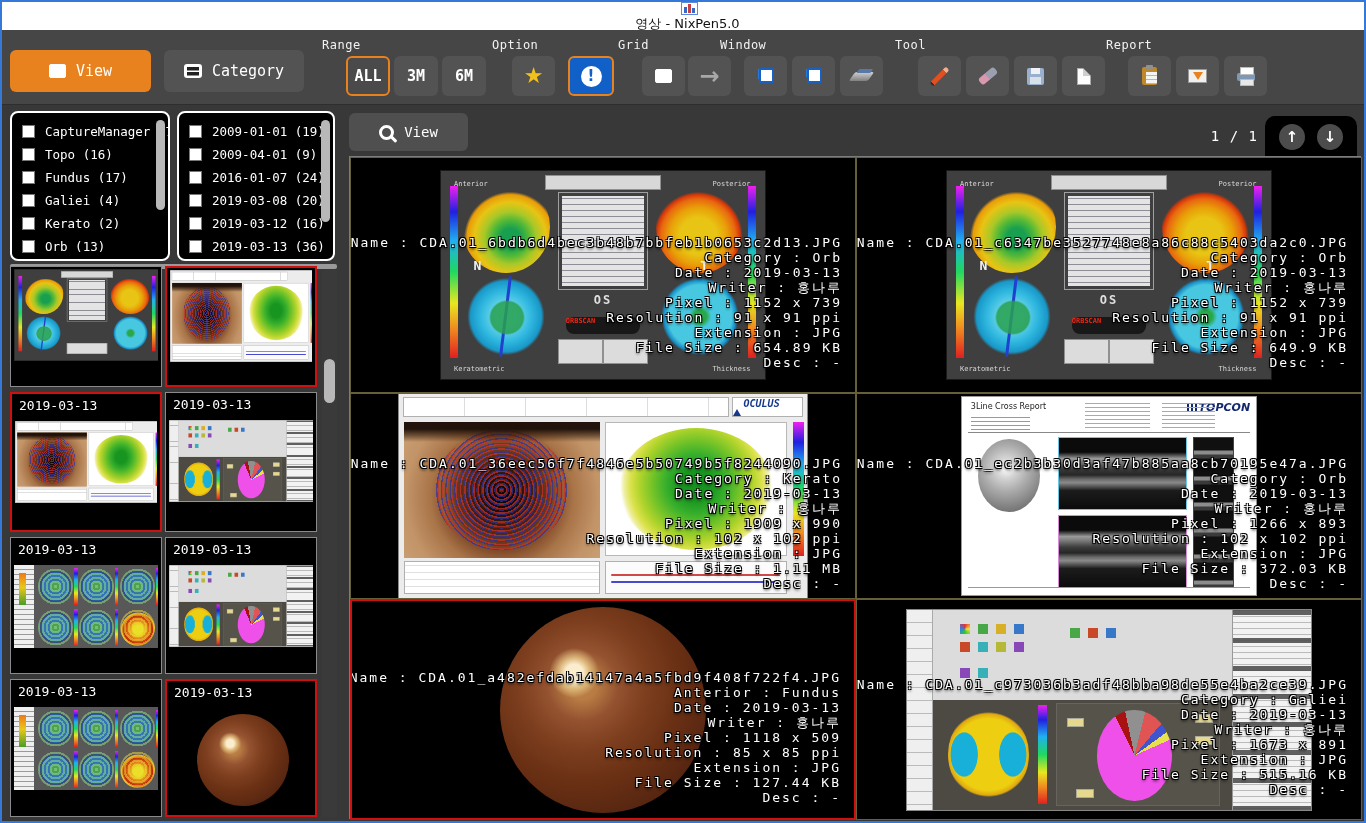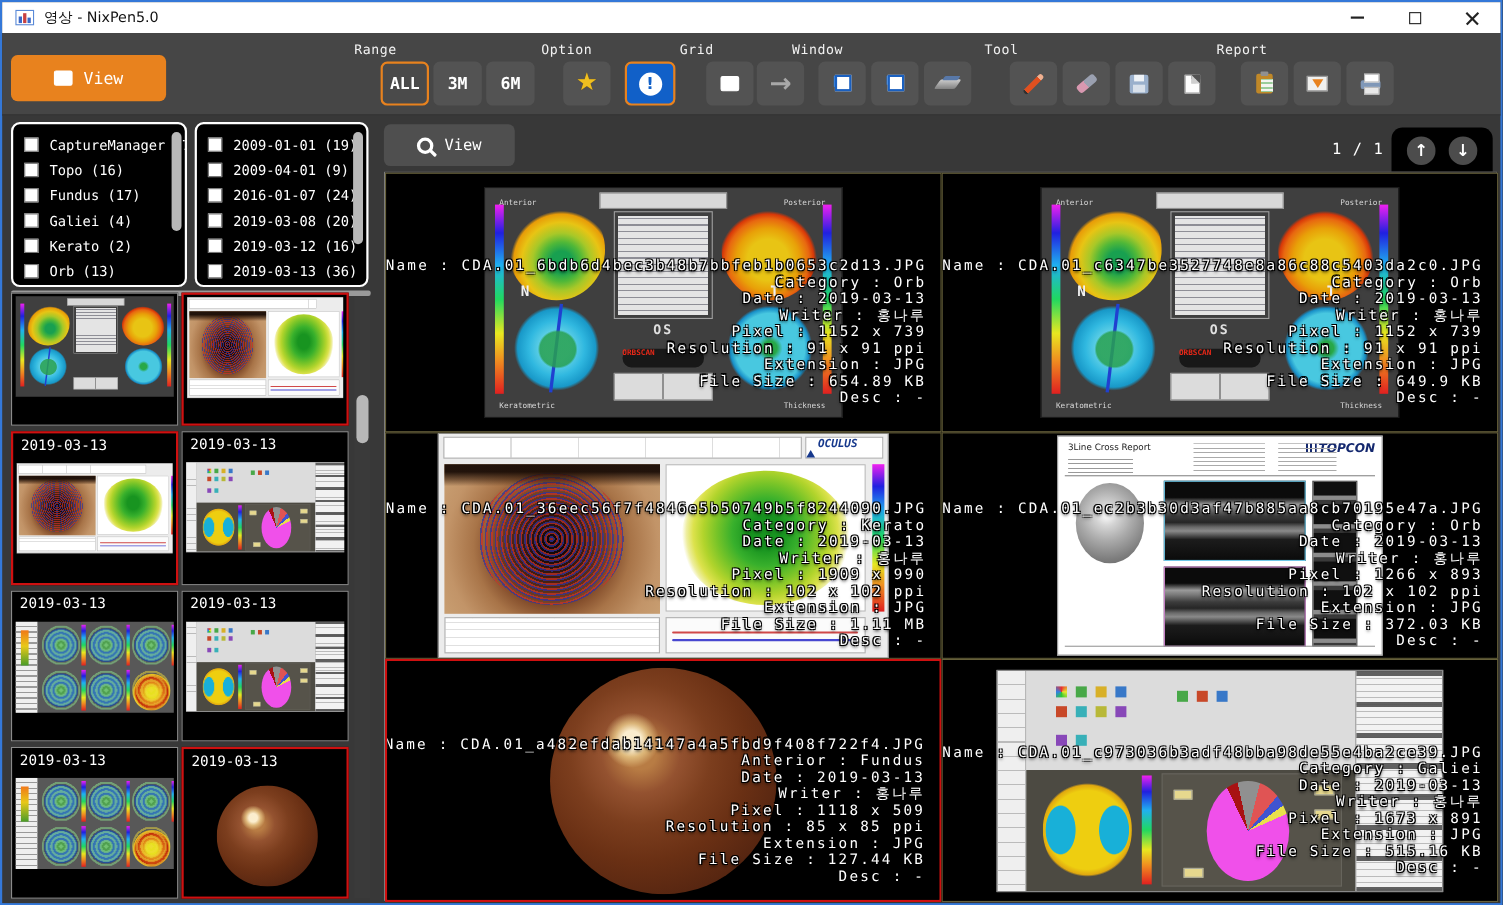--- a/index.html
+++ b/index.html
@@ -3,21 +3,21 @@
 <meta charset="utf-8">
 <style>
   * { box-sizing: border-box; margin: 0; padding: 0; }
   html,body { width:1366px; height:823px; overflow:hidden; background:#222;
     font-family:"DejaVu Sans Mono", monospace; }
   .window { position:absolute; left:0; top:0; width:1366px; height:823px;
     border:2px solid #3478d8; background:#383838; }
 
   
   .titlebar { position:absolute; left:0; top:0; right:0; height:28px; background:#fff;
-    display:flex; align-items:center; }
+    display:flex; align-items:center;flex-direction:column; }
   .app-icon { margin-left:12px; width:17px; height:14px; border:1px solid #5a8ad8;
     display:flex; align-items:flex-end; gap:1px; padding:1px 2px; }
   .app-icon i { display:block; width:3px; }
   .app-icon i:nth-child(1){height:6px;background:#3a68c8;}
   .app-icon i:nth-child(2){height:9px;background:#c84040;}
   .app-icon i:nth-child(3){height:5px;background:#3a68c8;}
   .tb-title { margin-left:9px; font-size:13px; color:#111; font-family:"DejaVu Sans", sans-serif; }
   .tb-controls { margin-left:auto; display:flex; height:100%; }
   .tb-btn { width:52px; height:100%; display:flex; align-items:center; justify-content:center; position:relative; }
   .ic-min { width:12px; height:1.5px; background:#222; }
@@ -267,20 +267,24 @@
           <span class="ic-close"></span>
         </span>
     </span>
   </div>
 
   <div class="toolbar">
     <div class="bigbtn btn-view">
       <span class="icon-grid9"></span>
       <span>View</span>
     </div>
+    <div class="bigbtn btn-category">
+      <span class="icon-cat"></span>
+      <span>Category</span>
+    </div>
 
     <span class="tlabel" style="left:320px">Range</span>
     <div class="tbtn rbtn on" style="left:320px;width:44px">ALL</div>
     <div class="tbtn rbtn" style="left:368px;width:44px">3M</div>
     <div class="tbtn rbtn" style="left:416px;width:44px">6M</div>
 
     <span class="tlabel" style="left:490px">Option</span>
     <div class="tbtn" style="left:486px">
         <span class="icon-star">★</span>
       </div>

